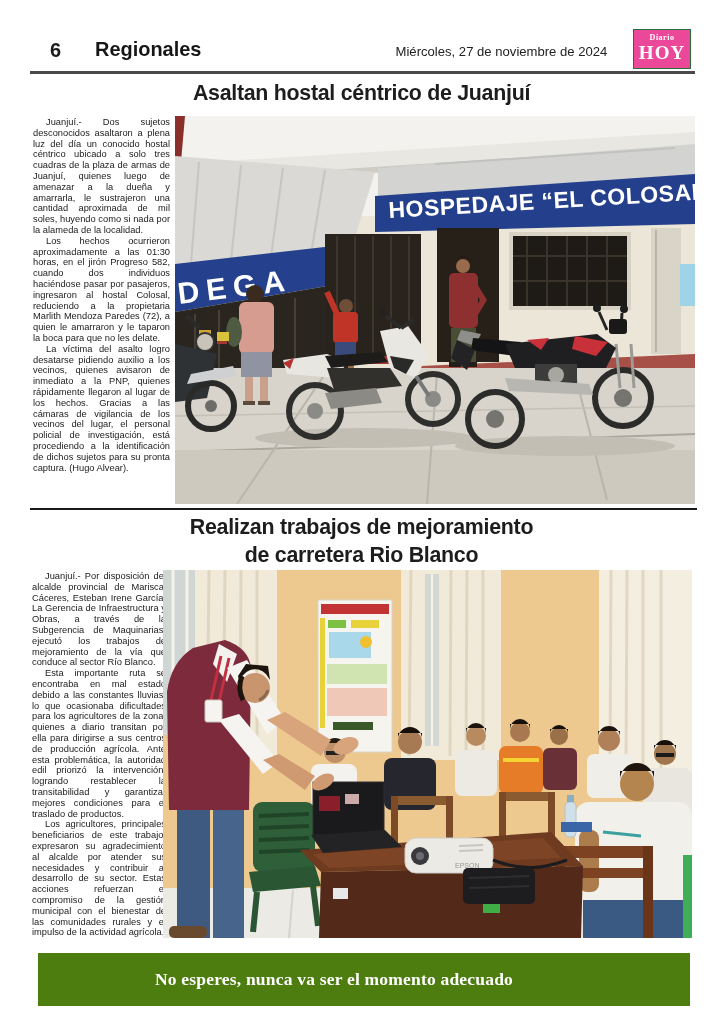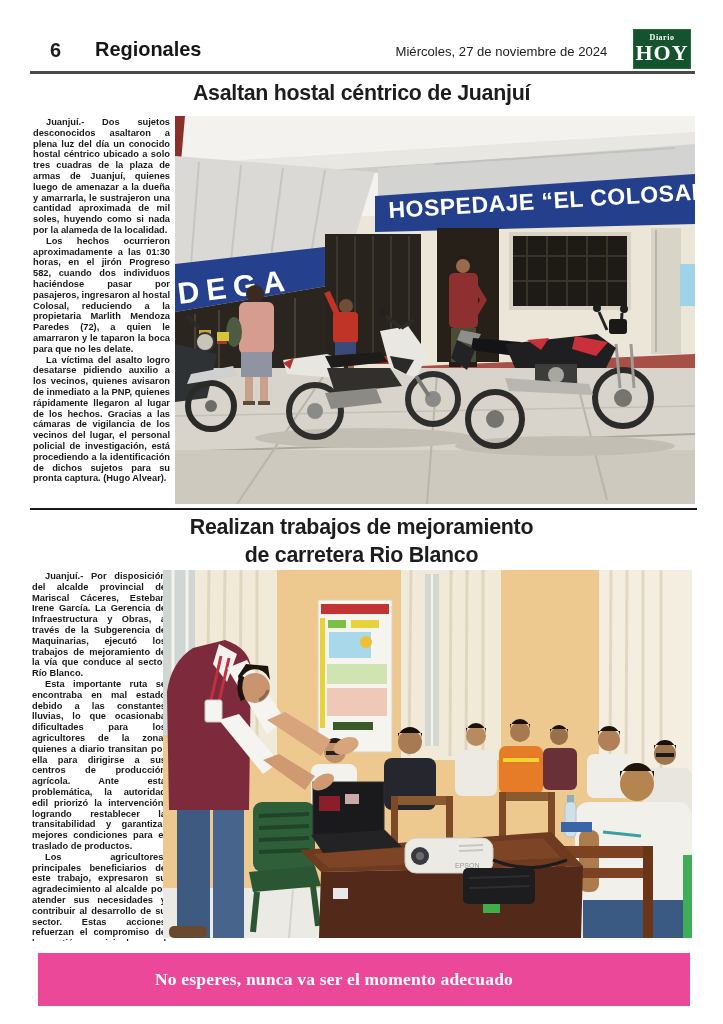--- a/index.html
+++ b/index.html
@@ -5,45 +5,45 @@
   html,body{margin:0;padding:0;background:#9a9a9a;}
   .page{position:relative;width:723px;height:1024px;background:#ffffff;margin:0 auto;
         font-family:"Liberation Sans","DejaVu Sans",sans-serif;overflow:hidden;}
   
   .pageno{position:absolute;left:50px;top:38px;font-size:21px;font-weight:bold;color:#1c1c1c;
           transform:scaleX(.95);transform-origin:left;}
   .section{position:absolute;left:95px;top:37px;font-size:21px;font-weight:bold;color:#161616;
            transform:scaleX(.95);transform-origin:left;}
   .date{position:absolute;right:116px;top:44px;font-size:13.5px;color:#222;
         transform:scaleX(.97);transform-origin:right;}
-  .logo{position:absolute;right:32px;top:29px;width:58px;height:40px;background:#14532d;
+  .logo{position:absolute;right:32px;top:29px;width:58px;height:40px;background:#ec4899;
         border:1px solid #23713a;color:#fff;text-align:center;box-sizing:border-box;
         font-family:"Liberation Serif","DejaVu Serif",serif;}
   .logo .d{font-size:8px;font-weight:bold;letter-spacing:.5px;margin-top:3px;}
-  .logo .h{font-size:22px;font-weight:bold;letter-spacing:1px;line-height:22px;}
+  .logo .h{font-size:19px;font-weight:bold;letter-spacing:1px;line-height:22px;}
   .header-rule{position:absolute;left:30px;right:28px;top:71px;height:3px;background:#4a4a4a;}
   
   .headline{position:absolute;left:0;width:723px;text-align:center;color:#1d1d1d;
             font-weight:bold;font-size:22.5px;letter-spacing:-.3px;
             transform:scaleX(.95);transform-origin:center;}
   .h1a{top:80px;}
   .h2a{top:513px;line-height:28px;}
   
   .col{position:absolute;font-size:9.3px;line-height:10.8px;color:#1a1a1a;
        text-align:justify;overflow:hidden;}
-  .col p{margin:0;text-indent:13px;font-weight:bold;}
+  .col p{margin:0;text-indent:13px;}
   .col1{left:33px;top:117px;width:137px;height:392px;}
   .col2{left:32px;top:571px;width:134px;height:370px;}
   
   .photo{position:absolute;overflow:hidden;}
   .photo1{left:175px;top:116px;width:520px;height:388px;}
   .photo2{left:163px;top:570px;width:529px;height:368px;}
   .divider{position:absolute;left:30px;width:667px;top:508px;height:2px;background:#1a1a1a;}
   
-  .banner{position:absolute;left:38px;top:953px;width:652px;height:53px;background:#ec4899;
+  .banner{position:absolute;left:38px;top:953px;width:652px;height:53px;background:#4d7c0f;
           color:#fff;font-family:"Liberation Serif","DejaVu Serif",serif;font-weight:bold;
           font-size:17.5px;display:flex;align-items:center;justify-content:center;
           padding-right:60px;box-sizing:border-box;letter-spacing:.2px;}
 </style>
 </head>
 <body>
 
 <div class="page">
 
   <div class="pageno">6</div>

